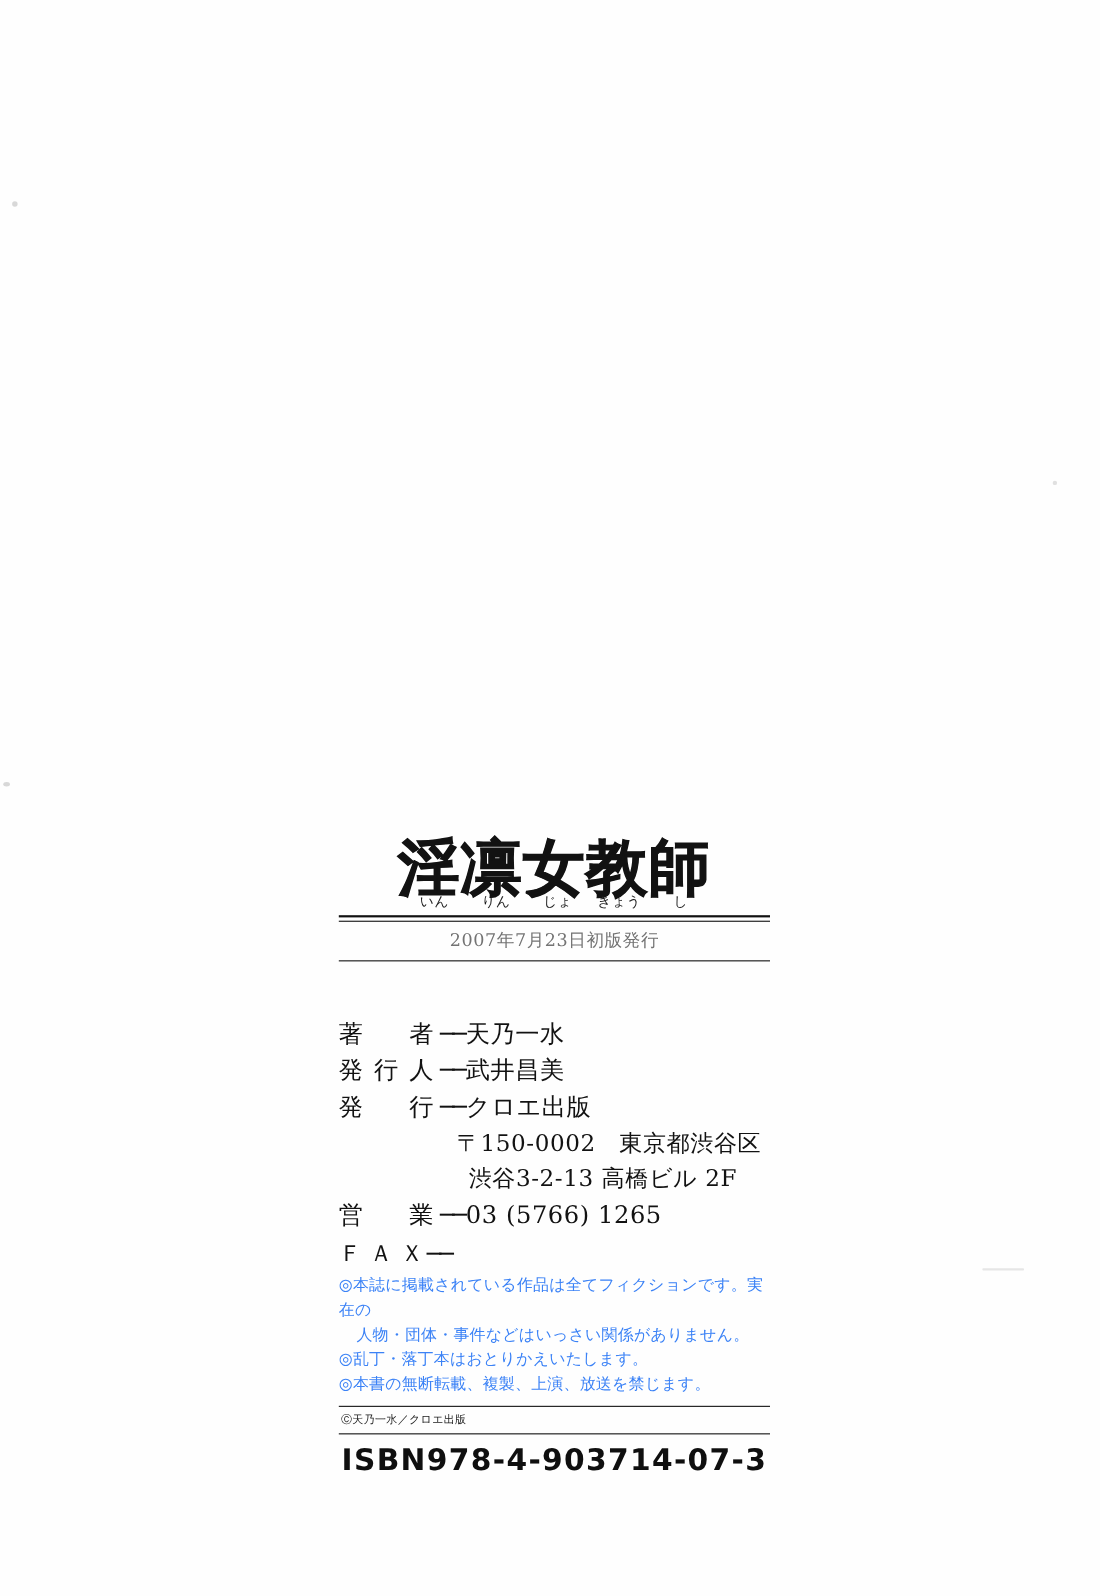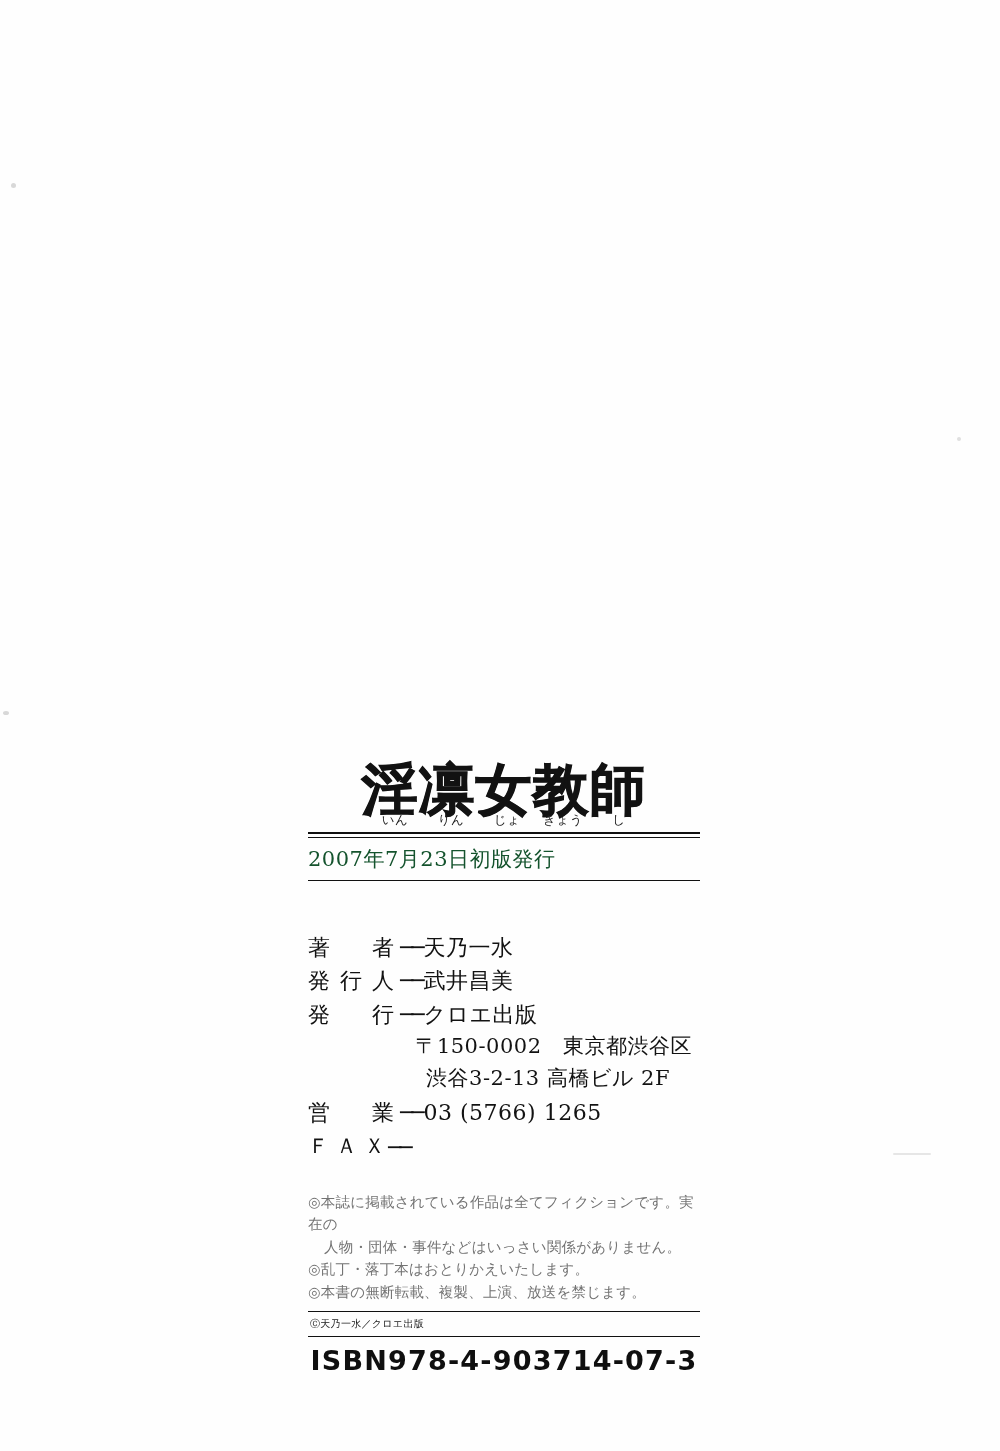--- a/index.html
+++ b/index.html
@@ -76,24 +76,25 @@
   .rule-thick {
     border-top: 2.4px solid #111;
     margin-top: 3px;
   }
   .rule-thin {
     border-top: 1.4px solid #111;
     margin-top: 2.5px;
   }
 
   .pubdate {
-    font-size: 21px;
+    text-align: center;
+    font-size: 16px;
     margin-top: 7px;
     letter-spacing: 0.5px;
-    color: #14532d;
+    color: #737373;
   }
 
   .rule-under-date {
     border-top: 1.4px solid #111;
     margin-top: 7px;
   }
 
   
   .credits {
     margin-top: 50px;
@@ -135,24 +136,24 @@
   }
   .contact-label {
     display: inline-block;
     min-width: 84px;
     letter-spacing: 10px;
   }
   .contact-label.fax { letter-spacing: 7px; font-size: 21px; }
 
   
   .notices {
-    margin-top: 26px;
+    margin-top: 0;
     font-size: 14.5px;
     line-height: 1.55;
-    color: #737373;
+    color: #3b82f6;
     letter-spacing: 0.2px;
   }
   .notice-indent { padding-left: 16px; }
 
   .rule-above-copy {
     border-top: 1.2px solid #111;
     margin-top: 8px;
   }
 
   .copyright {

